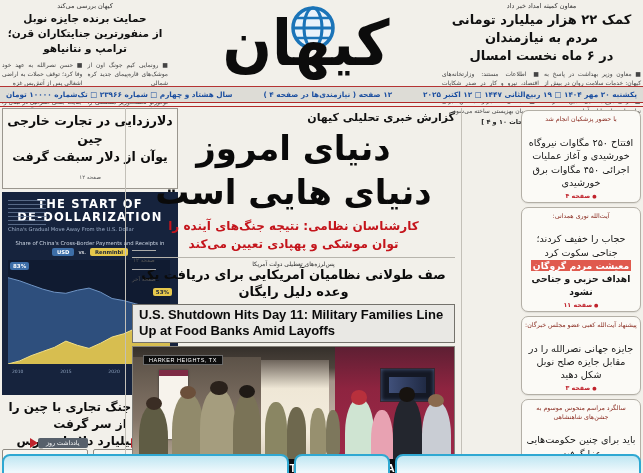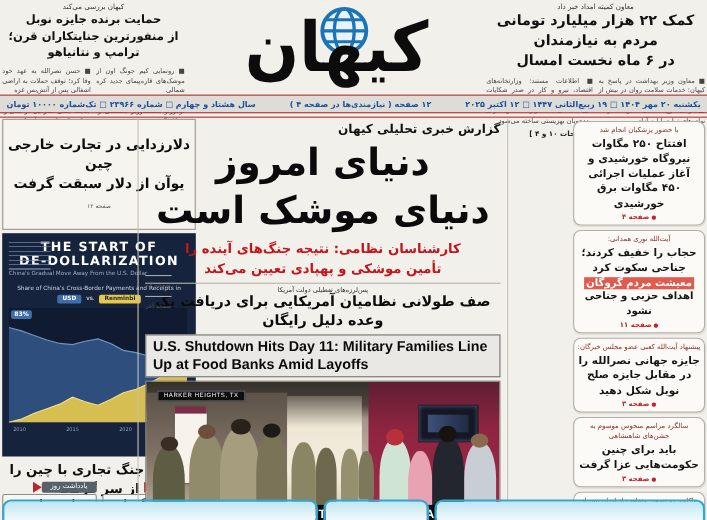--- a/index.html
+++ b/index.html
@@ -30,21 +30,21 @@
     position:absolute; top:86px; left:0; right:0; height:16px;
     background:#dddcd6; border-top:1px solid #b53434;
     display:flex; justify-content:space-between; align-items:center;
     padding:0 6px; color:#1c4fa0; font-size:7.3px; font-weight:bold;
   }
   #redsep { position:absolute; top:102px; left:0; right:0; height:5px;
     border-top:1.6px solid #b22a2a; border-bottom:1.6px solid #b22a2a; }
   
   #leftcol { position:absolute; top:108px; right:465px; left:2px; width:176px; }
   .box-frame { border:1px solid #9a968e; background:#f6f4ee; }
-  #dedollar-head { padding:13px 2px; text-align:center; font-size:12.5px; font-weight:bold; line-height:1.45; color:#0d0d0d; }
+  #dedollar-head { padding:3px 2px; text-align:center; font-size:12.5px; font-weight:bold; line-height:1.45; color:#0d0d0d; }
   #dedollar-head .pgref { font-size:5.5px; color:#555; font-weight:normal; }
   #infographic { position:relative; margin-top:3px; height:203px; background:#16233d; color:#fff; padding:6px 6px 2px; overflow:hidden; }
   #infographic .ig-title { font-size:11.5px; font-weight:bold; letter-spacing:1.2px; line-height:1.15; direction:ltr; text-align:center; }
   #infographic .ig-sub { font-size:5.2px; color:#9fb0c9; direction:ltr; text-align:left; margin-top:2px; }
   .deco-lines { position:absolute; top:8px; left:6px; width:38px; height:26px;
     background:repeating-linear-gradient(180deg,#7286a5 0 1px,transparent 1px 4px); opacity:.7; }
   #infographic .ig-note { font-size:5.3px; color:#cdd6e4; text-align:center; direction:ltr; margin-top:8px; }
   .legend-row { display:flex; direction:ltr; justify-content:center; gap:4px; align-items:center; margin-top:2px; font-size:5.3px; }
   .chip { padding:1px 5px; border-radius:2px; font-weight:bold; font-size:5.3px; direction:ltr; }
   .chip-blue { background:#3d6ea8; color:#fff; }
@@ -95,21 +95,21 @@
   #caption-bar { position:absolute; bottom:0; left:0; right:0; height:19px; background:#0c0c10; display:flex; align-items:center; direction:ltr; }
   #caption-bar .cap { flex:1; color:#fff; font-weight:bold; font-size:11px; letter-spacing:.4px; padding-left:8px;
     font-family:"Liberation Sans", sans-serif; white-space:nowrap; }
   #scripps { width:46px; height:19px; background:#1557c4; color:#fff; font-family:"Liberation Sans", sans-serif;
     font-size:7px; font-weight:bold; line-height:1.25; text-align:center; padding-top:2px; }
   
   #sidebar { position:absolute; top:110px; right:2px; width:120px; }
   .side-box { border:1px solid #b3afa6; border-radius:7px; background:#fbfaf6; text-align:center;
     padding:4px 3px 3px; margin-bottom:4px; box-shadow:0 1px 1px rgba(0,0,0,.08); }
   .side-box .k { font-size:6.3px; color:#8a2b20; line-height:1.4; }
-  .side-box .t { font-size:9.6px; font-weight:bold; color:#151515; line-height:1.4; margin-top:1px; }
+  .side-box .t { font-size:9.6px; font-weight:normal; color:#151515; line-height:1.4; margin-top:12px; }
   .side-box .hl { font-size:9.2px; font-weight:bold; line-height:1.4; margin-top:1px; color:#151515; }
   .side-box .hl em { font-style:normal; background:#e05a4e; color:#fff; padding:0 2px; }
   .side-box .p { font-size:6.3px; color:#c0232c; font-weight:bold; margin-top:2px; }
   .side-box .p::before { content:"● "; font-size:5px; }
   
   #bottomstrip { position:absolute; top:452px; left:0; right:0; height:21px; }
   .ad-box { position:absolute; top:2px; height:30px; border:2px solid #2fa8d2; border-radius:8px;
     background:linear-gradient(180deg,#bfe6f2 0%,#eef8fc 60%); }
 </style>
 </head>
@@ -242,25 +242,25 @@
 
         </div>
       </div>
     </div>
   </div>
 
   <div id="centercol">
     <div id="main-kicker">گزارش خبری تحلیلی کیهان</div>
     <div id="main-title">
       <span>دنیای امروز</span><br>
-      <span>دنیای موشک است</span>
+      <span>دنیای هایی است</span>
     </div>
     <div id="main-sub">
       <span>کارشناسان نظامی: نتیجه جنگ‌های آینده را</span><br>
-      <span>تأمین موشکی و پهپادی تعیین می‌کند</span>
+      <span>توان موشکی و پهپادی تعیین می‌کند</span>
     </div>
     <div id="main-pgref">صفحه ۱۲</div>
     <hr class="hairline">
     <div id="shutdown-kicker">پس‌لرزه‌های تعطیلی دولت آمریکا</div>
     <div id="shutdown-title">صف طولانی نظامیان آمریکایی برای دریافت یک وعده دلیل رایگان</div>
     <div id="shutdown-pgref">صفحه آخر</div>
 
     <div id="english-box">U.S. Shutdown Hits Day 11: Military Families Line Up at Food Banks Amid Layoffs</div>
 
     <div id="photo">

